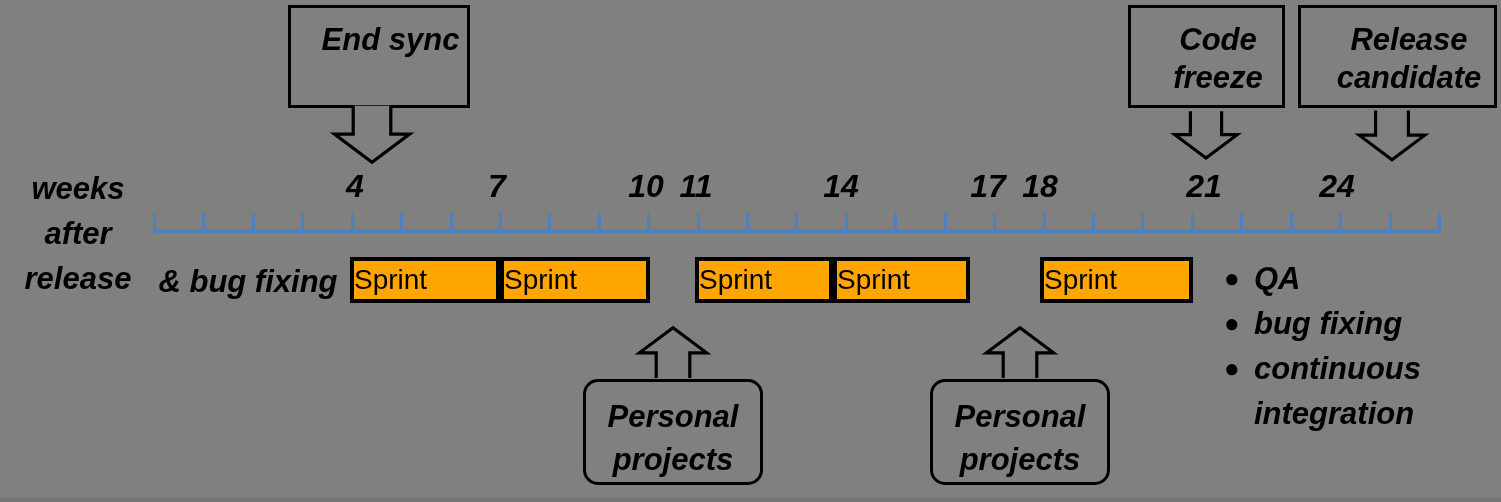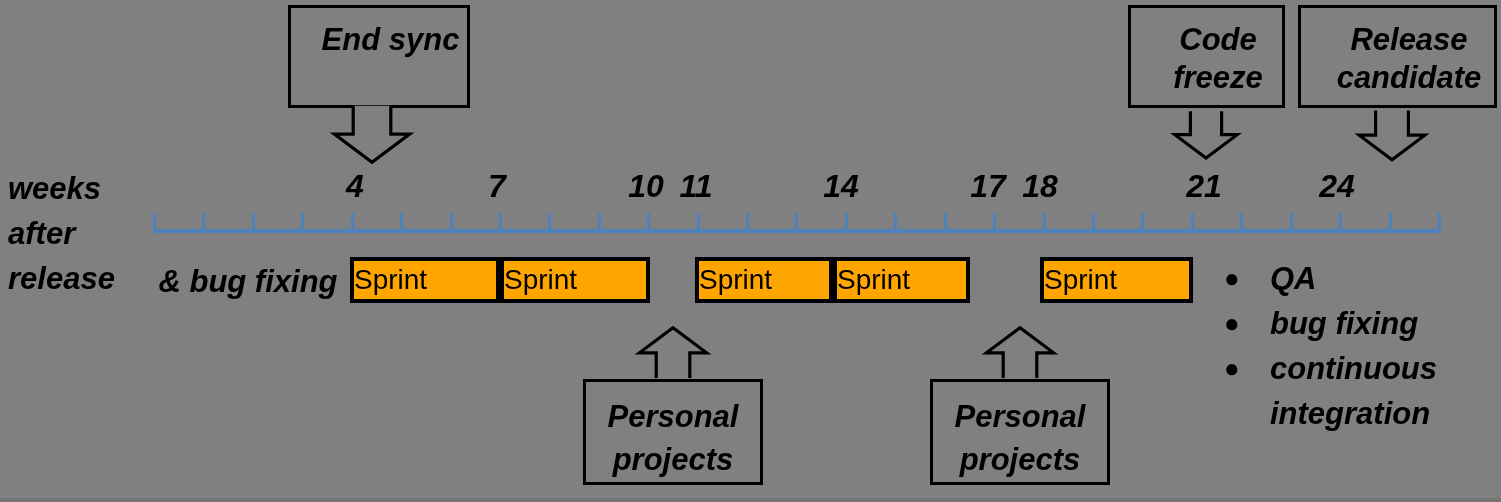--- a/index.html
+++ b/index.html
@@ -24,21 +24,21 @@
   
   .ticks {
     left: 153px; top: 213px; width: 1288px; height: 16px;
     background: repeating-linear-gradient(to right,
       var(--axis) 0px, var(--axis) 3px,
       transparent 3px, transparent 49.42px);
   }
   .axis-line { left: 153px; top: 229px; width: 1288px; height: 4px; background: var(--axis); }
   .axis-label {
     left: 8px; top: 166px; width: 140px;
-    font-size: 31px; line-height: 45px;
+    text-align: center; font-size: 31px; line-height: 45px;
   }
   .week-label {
     top: 168px; transform: translateX(-50%);
     font-size: 32px; white-space: nowrap;
   }
   
   .planning {
     left: 118px; top: 260px; width: 260px;
     text-align: center; font-size: 31px; line-height: 43px;
   }
@@ -49,26 +49,26 @@
     text-align: left; font-size: 28px; line-height: 37px;
     font-style: normal; font-weight: normal;
   }
   
   .callout {
     box-sizing: border-box; border: 3px solid var(--outline);
     background: var(--bg); text-align: center;
     font-size: 31px; font-style: italic; font-weight: bold;
   }
   .callout.top2 { height: 103px; padding-top: 13px; line-height: 38px; padding-left: 23px; }
-  .callout.bottom2 { height: 106px; padding-top: 13px; line-height: 43px; }
+  .callout.bottom2 { height: 106px; padding-top: 13px; line-height: 43px; border-radius: 15px; }
   
   .qa-list { left: 1224px; top: 256px; width: 225px; font-size: 31px; line-height: 45px; }
   .qa-item { display: flex; align-items: flex-start; }
   .qa-bullet { width: 20px; flex: 0 0 20px; font-size: 26px; }
-  .qa-text { margin-left: 26px; width: 180px; }
+  .qa-text { margin-left: 10px; width: 180px; }
   .arrow-svg { position: absolute; overflow: visible; }
   .bottom-strip { left: 0; bottom: 0; width: 1501px; height: 4px; background: #757575; }
 </style>
 </head>
 <body>
 
 <div class="stage">
 
   <div class="abs axis-label ital">
     <div>weeks</div>

